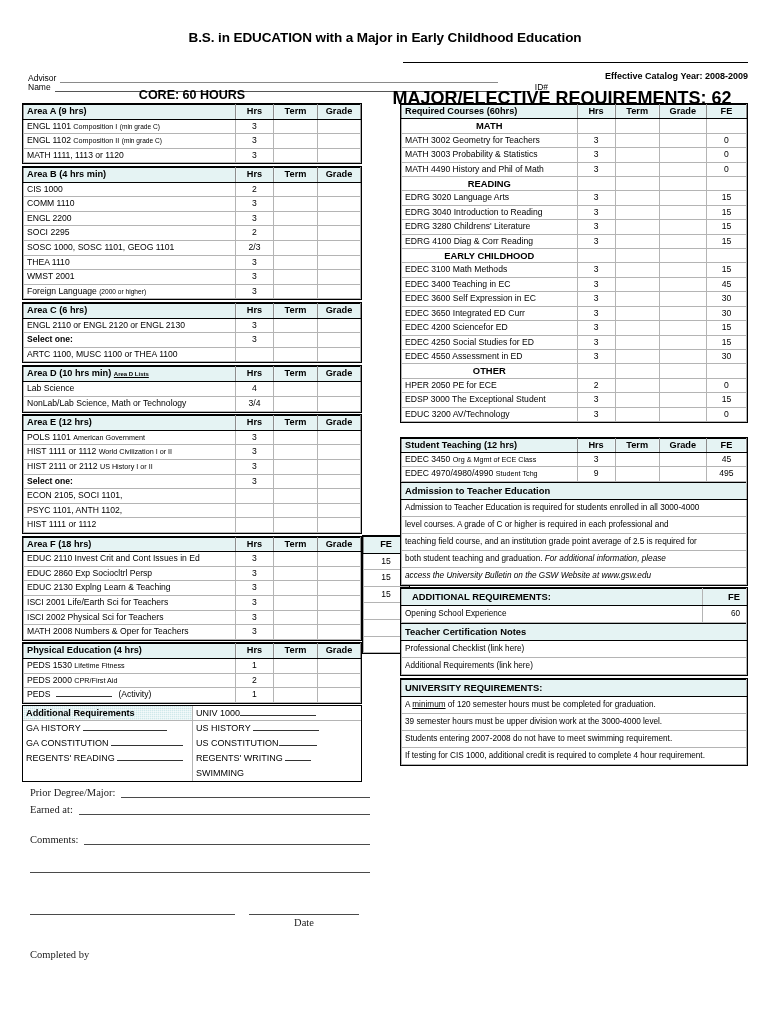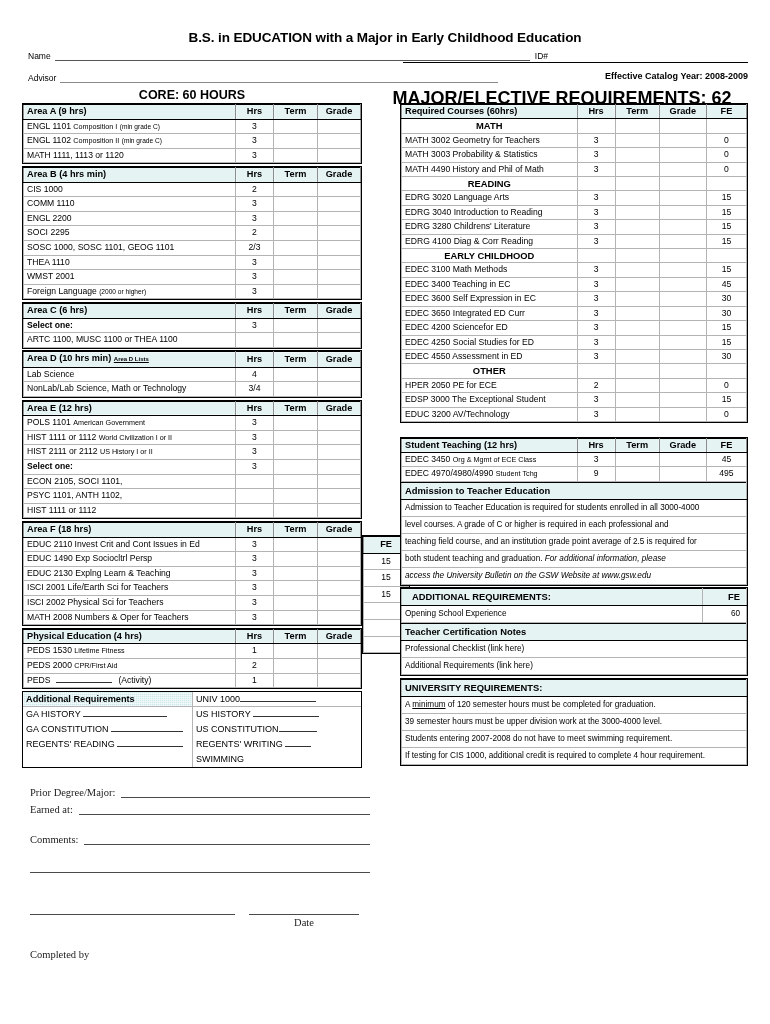--- a/index.html
+++ b/index.html
@@ -36,21 +36,21 @@
 
   .name-row {
     position: absolute;
     top: 51px;
     left: 28px;
     width: 520px;
     font-size: 8.5px;
     display: flex;
     align-items: flex-end;
   }
-  .name-row .lbl { flex: 0 0 auto; padding-right: 4px; }
+  .name-row .lbl { flex: 0 0 auto; padding-right: 4px; margin-top: 31px; }
   .name-row .rule { flex: 1 1 auto; border-bottom: 1px solid #555; height: 9px; }
   .name-row .idlbl { flex: 0 0 auto; padding-left: 5px; }
 
   .advisor-row {
     position: absolute;
     top: 73px;
     left: 28px;
     width: 470px;
     font-size: 8.5px;
     display: flex;
@@ -381,20 +381,26 @@
             <col style="width:43px">
           </colgroup>
         <tbody>
             <tr class="hdr">
           <td>Area C (6 hrs)</td>
           <td class="c">Hrs</td>
           <td class="c">Term</td>
           <td class="c">Grade</td>
         </tr>
         <tr>
+              <td>ENGL 2110 or ENGL 2120 or ENGL 2130</td>
+              <td class="c">3</td>
+              <td></td>
+              <td></td>
+            </tr>
+        <tr>
               <td class="bold">Select one:</td>
               <td class="c">3</td>
               <td></td>
               <td></td>
             </tr>
         <tr>
               <td> ARTC 1100, MUSC 1100 or THEA 1100</td>
               <td class="c"></td>
               <td></td>
               <td></td>
@@ -510,21 +516,21 @@
           <td class="c">Term</td>
           <td class="c">Grade</td>
         </tr>
         <tr>
               <td>EDUC 2110 Invest Crit and Cont Issues in Ed</td>
               <td class="c">3</td>
               <td></td>
               <td></td>
             </tr>
         <tr>
-              <td>EDUC 1490 Exp Sociocltrl Persp</td>
+              <td>EDUC 2860 Exp Sociocltrl Persp</td>
               <td class="c">3</td>
               <td></td>
               <td></td>
             </tr>
         <tr>
               <td>EDUC 2130 Explng Learn &amp; Teaching</td>
               <td class="c">3</td>
               <td></td>
               <td></td>
             </tr>

